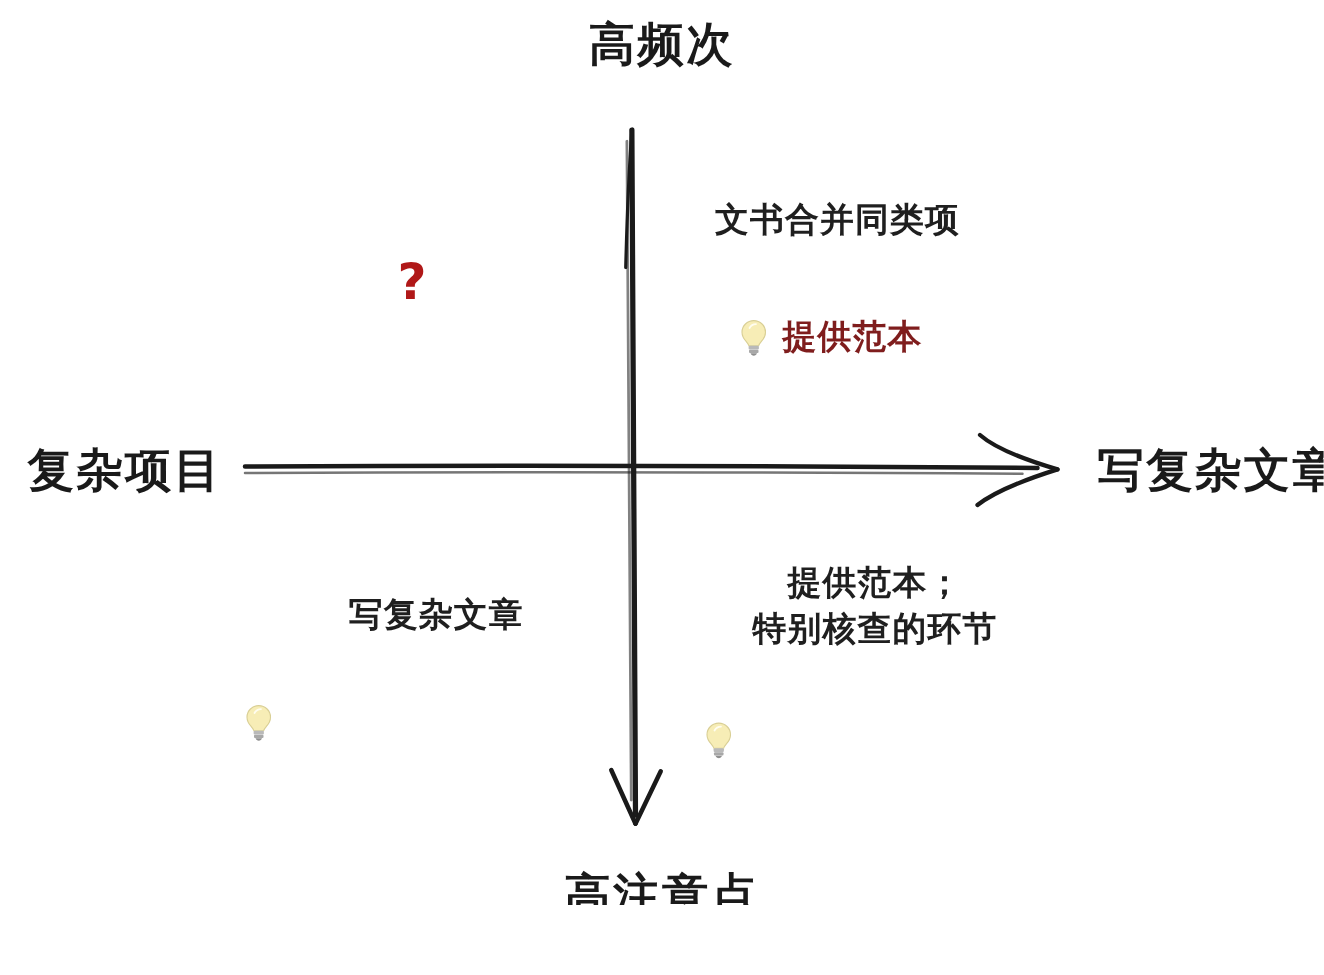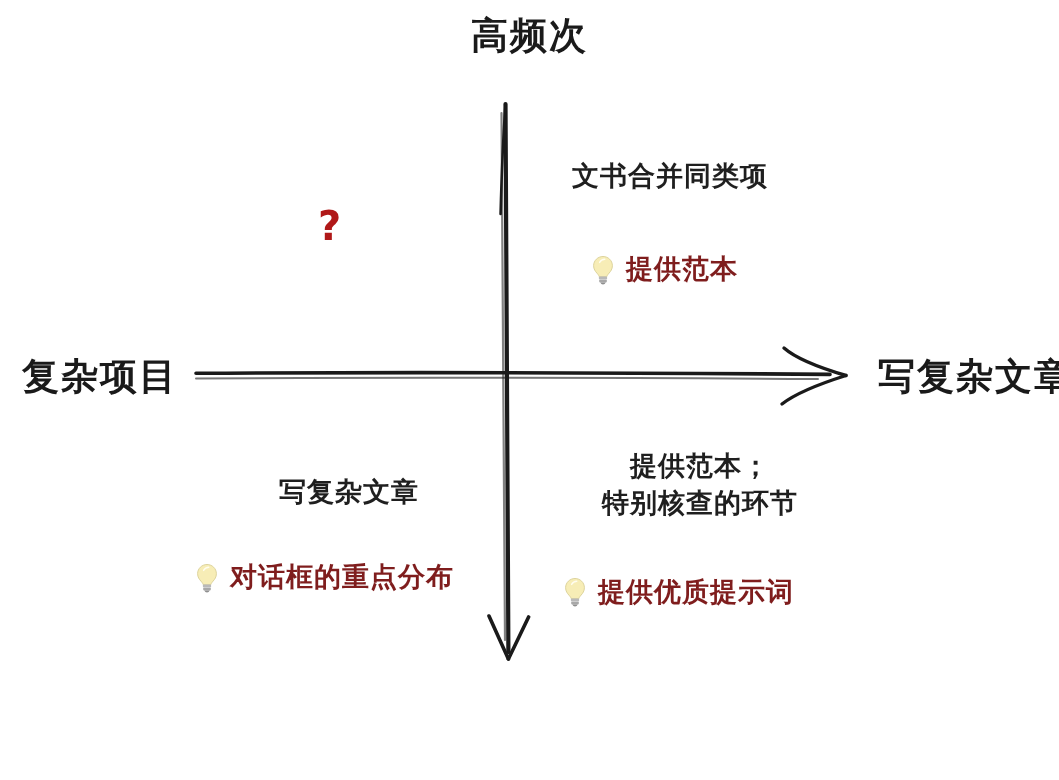--- a/index.html
+++ b/index.html
@@ -162,20 +162,21 @@
       <g>
         <path d="M846 375.5 Q800 362 784 348" stroke-width="3.4"></path>
         <path d="M846 375.5 Q800 390 782 404" stroke-width="3.4"></path>
       </g>
 
     </g>
   </svg>
 
   <div class="axis-label" id="label-top">高频次</div>
 
+  <div class="axis-label" id="label-bottom">高注意点</div>
 
   <div class="axis-label" id="label-left">复杂项目</div>
 
   <div class="axis-label" id="label-right">写复杂文章</div>
 
   <div class="quadrant" id="q-top-left">
     <div id="question-mark" style="color: rgb(176, 24, 24);">?</div>
   </div>
 
   <div class="quadrant" id="q-top-right">
@@ -199,34 +200,32 @@
     <div class="q-note">
       <span class="bulb">
         <svg viewBox="0 0 26 30" xmlns="http://www.w3.org/2000/svg">
           <path d="M13 1.5c-5.2 0-9.4 4.1-9.4 9.2 0 3.4 1.7 5.6 3.3 7.4 1.2 1.4 2 2.3 2.2 3.5h7.8c.2-1.2 1-2.1 2.2-3.5 1.6-1.8 3.3-4 3.3-7.4 0-5.1-4.2-9.2-9.4-9.2z" fill="#f7edb6" stroke="#d9cf95" stroke-width="0.9"></path>
           <path d="M9.6 7.4c1-2 3-3.2 5.2-3.2" fill="none" stroke="#fffdf0" stroke-width="1.4" stroke-linecap="round"></path>
           <rect x="8.9" y="21.6" width="8.2" height="3.0" rx="0.8" fill="#b9b9b9"></rect>
           <rect x="9.2" y="24.8" width="7.6" height="2.6" rx="0.8" fill="#a8a8a8"></rect>
           <path d="M10.4 27.6h5.2c-.4 1.2-1.4 1.9-2.6 1.9s-2.2-.7-2.6-1.9z" fill="#8f8f8f"></path>
         </svg>
       </span>
-      <span class="q-note-text">对话框的重点分布</span>
     </div>
   </div>
 
   <div class="quadrant" id="q-bottom-right">
     <div class="q-title">提供范本；
 特别核查的环节</div>
     <div class="q-note">
       <span class="bulb">
         <svg viewBox="0 0 26 30" xmlns="http://www.w3.org/2000/svg">
           <path d="M13 1.5c-5.2 0-9.4 4.1-9.4 9.2 0 3.4 1.7 5.6 3.3 7.4 1.2 1.4 2 2.3 2.2 3.5h7.8c.2-1.2 1-2.1 2.2-3.5 1.6-1.8 3.3-4 3.3-7.4 0-5.1-4.2-9.2-9.4-9.2z" fill="#f7edb6" stroke="#d9cf95" stroke-width="0.9"></path>
           <path d="M9.6 7.4c1-2 3-3.2 5.2-3.2" fill="none" stroke="#fffdf0" stroke-width="1.4" stroke-linecap="round"></path>
           <rect x="8.9" y="21.6" width="8.2" height="3.0" rx="0.8" fill="#b9b9b9"></rect>
           <rect x="9.2" y="24.8" width="7.6" height="2.6" rx="0.8" fill="#a8a8a8"></rect>
           <path d="M10.4 27.6h5.2c-.4 1.2-1.4 1.9-2.6 1.9s-2.2-.7-2.6-1.9z" fill="#8f8f8f"></path>
         </svg>
       </span>
-      <span class="q-note-text">提供优质提示词</span>
     </div>
   </div>
 
 </div>
 
 </body></html>

